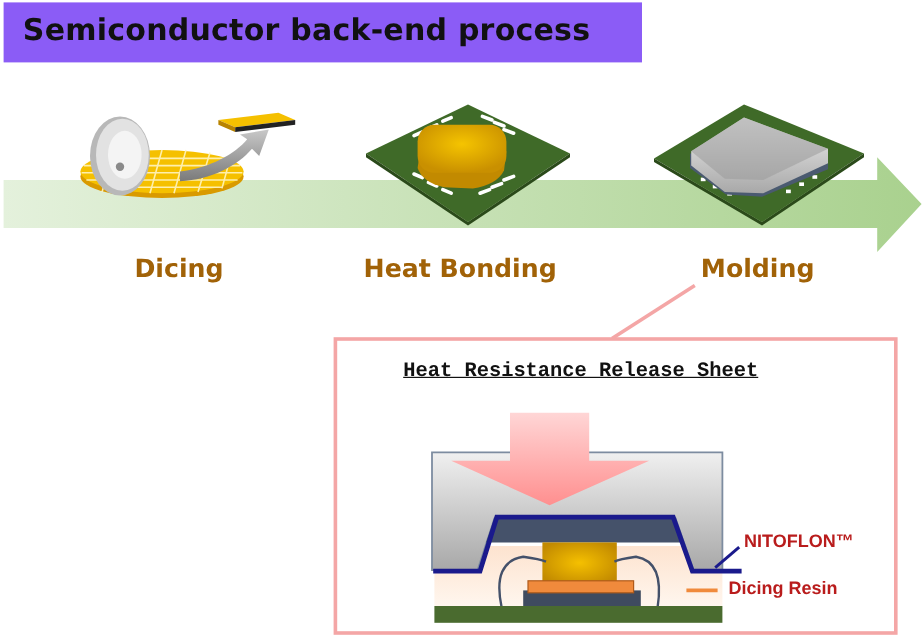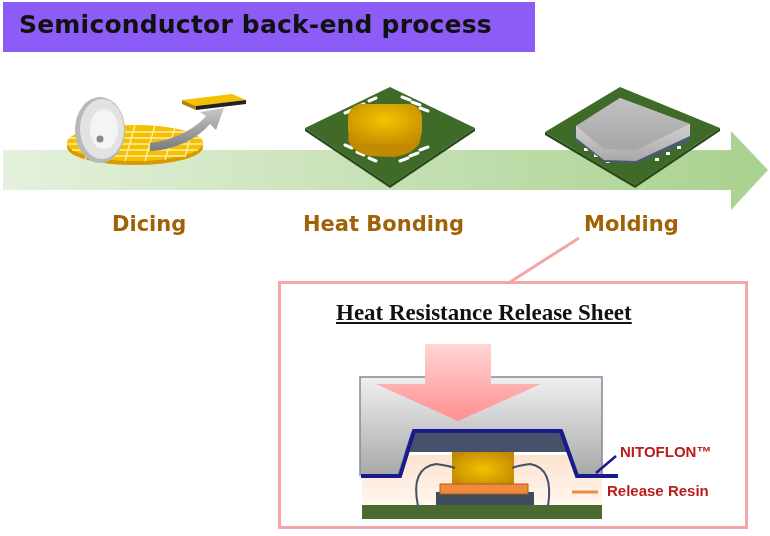--- a/index.html
+++ b/index.html
@@ -2,21 +2,21 @@
 <html><head>
 <meta charset="utf-8">
 <style>
   html, body { margin:0; padding:0; background:#ffffff; }
   body { width:770px; height:536px; position:relative; overflow:hidden; font-family:"DejaVu Sans", sans-serif; }
   .title-bar { position:absolute; left:3px; top:2px; width:532px; height:50px; background:#8b5cf6; }
   .title-text { position:absolute; left:16px; top:8px; font-size:25px; font-weight:bold; color:#111; letter-spacing:0.2px; white-space:nowrap; }
   svg.main { position:absolute; left:0; top:0; }
   .step-label { position:absolute; top:212px; font-size:21px; font-weight:bold; color:#a16207; white-space:nowrap; }
   .detail-box { position:absolute; left:278px; top:281px; width:470px; height:248px; border:3px solid #f4a6a6; box-sizing:border-box; background:transparent; }
-  .detail-title { position:absolute; left:336px; top:300px; font-size:23px; font-weight:bold; color:#111; text-decoration:underline; white-space:nowrap; font-family:Liberation Serif, serif; }
+  .detail-title { position:absolute; left:336px; top:300px; font-size:17px; font-weight:bold; color:#111; text-decoration:underline; white-space:nowrap; font-family:Liberation Mono, monospace; }
   .legend-label { position:absolute; font-size:15px; font-weight:bold; color:#b91c1c; white-space:nowrap; font-family:"Liberation Sans", sans-serif; }
 </style>
 </head>
 <body>
 
 <div class="title-bar">
   <div class="title-text">Semiconductor back-end process</div>
 </div>
 
 <svg class="main" width="770" height="536" viewBox="0 0 770 536">
@@ -150,13 +150,13 @@
 </svg>
 
 <div class="step-label" style="left:112px;">Dicing</div>
 <div class="step-label" style="left:303px;">Heat Bonding</div>
 <div class="step-label" style="left:584px;">Molding</div>
 
 <div class="detail-box"></div>
 <div class="detail-title">Heat Resistance Release Sheet</div>
 
 <div class="legend-label" style="left:620px; top:443px;">NITOFLON™</div>
-<div class="legend-label" style="left:607px; top:482px;">Release Resin</div>
+<div class="legend-label" style="left:607px; top:482px;">Dicing Resin</div>
 
 </body></html>

